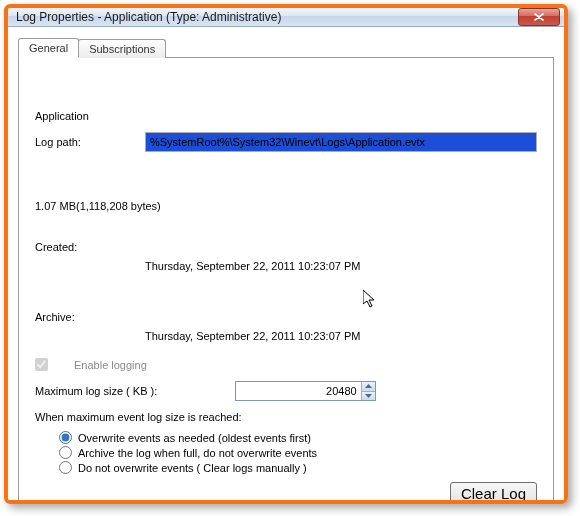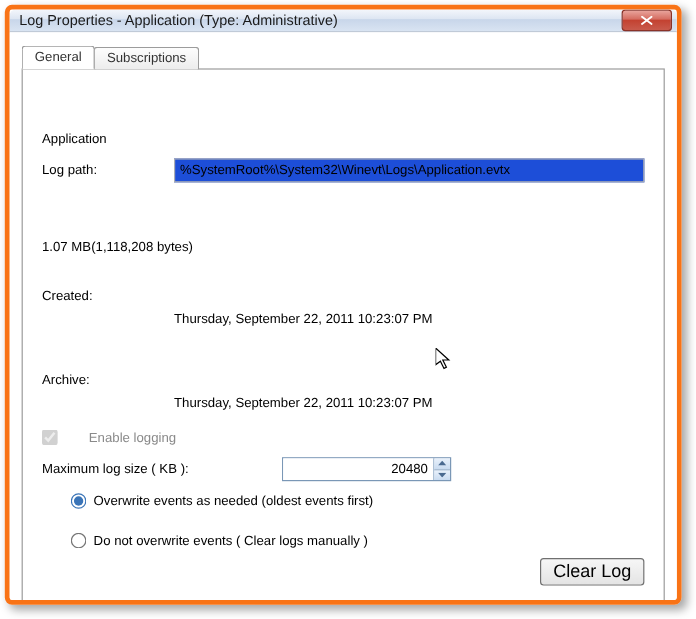--- a/index.html
+++ b/index.html
@@ -176,21 +176,21 @@
     left: 344px;
     top: 232px;
     pointer-events: none;
     z-index: 50;
   }
   .whenlabel { margin-bottom: 8px; }
   .radios {
     margin-left: 24px;
     display: flex;
     flex-direction: column;
-    gap: 20px;
+    gap: 2px;
     margin-bottom: auto;
   }
   .radio-row {
     display: flex;
     align-items: center;
   }
   .radio-row input[type=radio] {
     margin: 0 6px 0 0;
     accent-color: #3a74b7;
   }
@@ -295,28 +295,33 @@
             </div>
             <div class="sp">
               <svg width="7" height="4" viewBox="0 0 7 4">
                     <path d="M0 0 L3.5 4 L7 0 Z" fill="#4a6a90"></path>
                   </svg>
             </div>
           </div>
         </div>
       </div>
 
+      <div class="whenlabel">When maximum event log size is reached:</div>
 
       <div class="radios">
         <label class="radio-row">
           <input type="radio" name="ovf" checked="" style="">
           <span>Overwrite events as needed (oldest events first)</span>
         </label>
         <label class="radio-row">
           <input type="radio" name="ovf" style="">
+          <span>Archive the log when full, do not overwrite events</span>
+        </label>
+        <label class="radio-row">
+          <input type="radio" name="ovf" style="">
           <span>Do not overwrite events ( Clear logs manually )</span>
         </label>
       </div>
 
       <div class="clearlog-row">
         <button class="btn">Clear Log</button>
       </div>
 
       <svg class="cursor" width="16" height="20" viewBox="0 0 16 20">
         <path d="M0 0 L0 14 L4 11 L7 17 L9 16 L6 10 L11 10 Z" fill="#fff" stroke="#000" stroke-width="1"></path>

